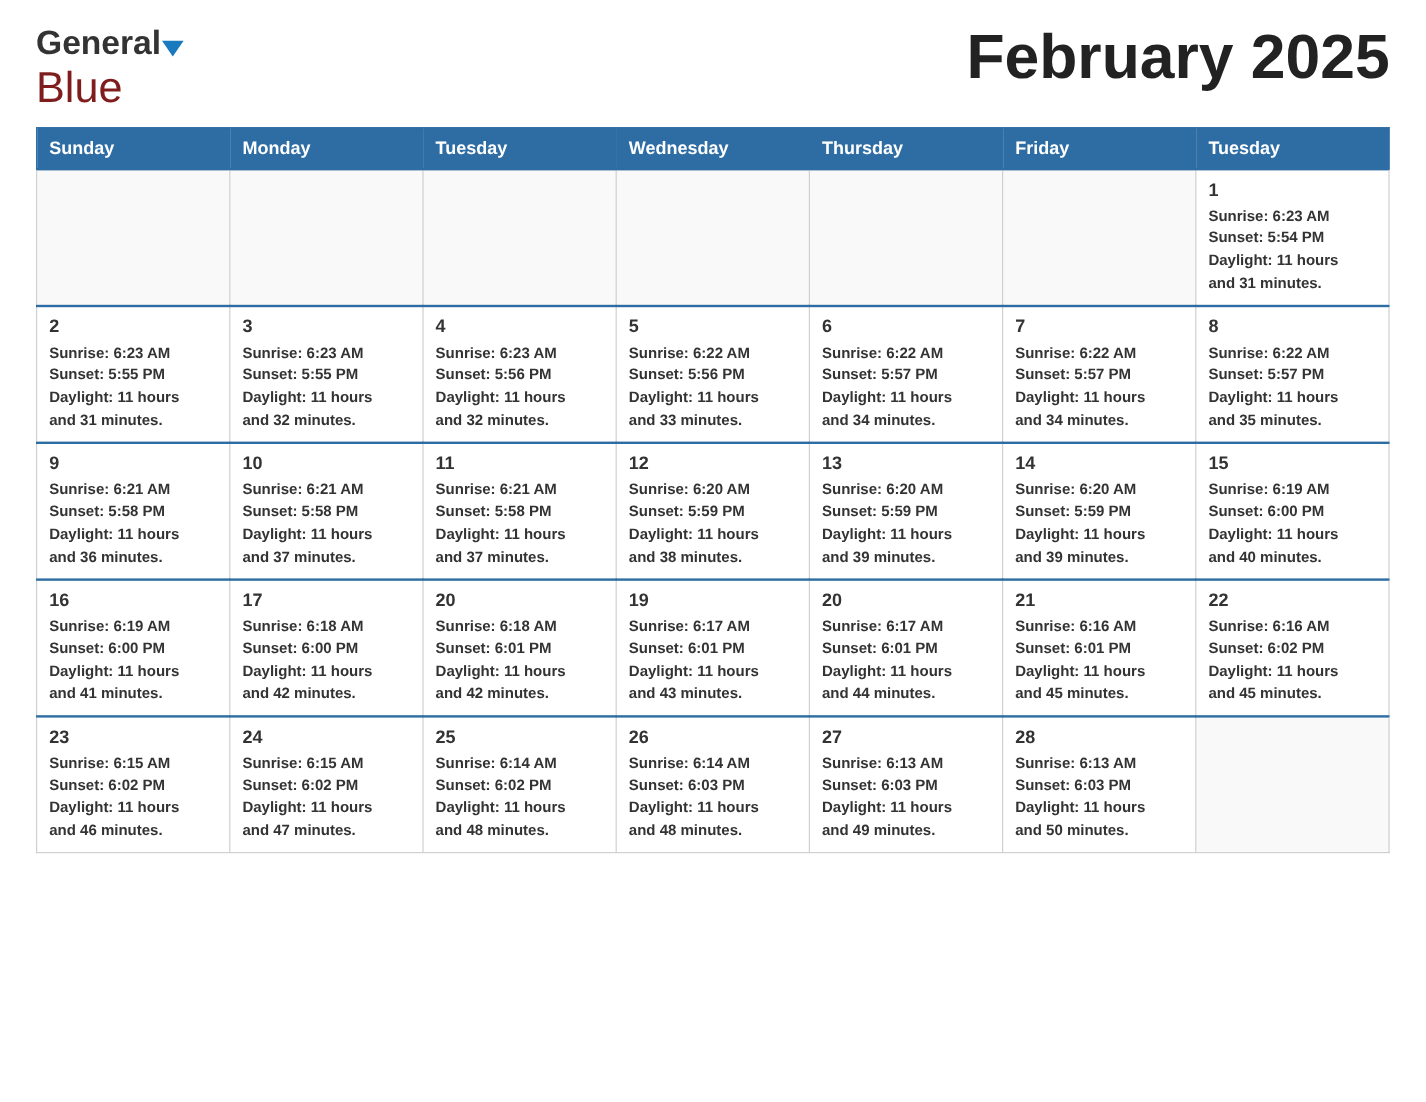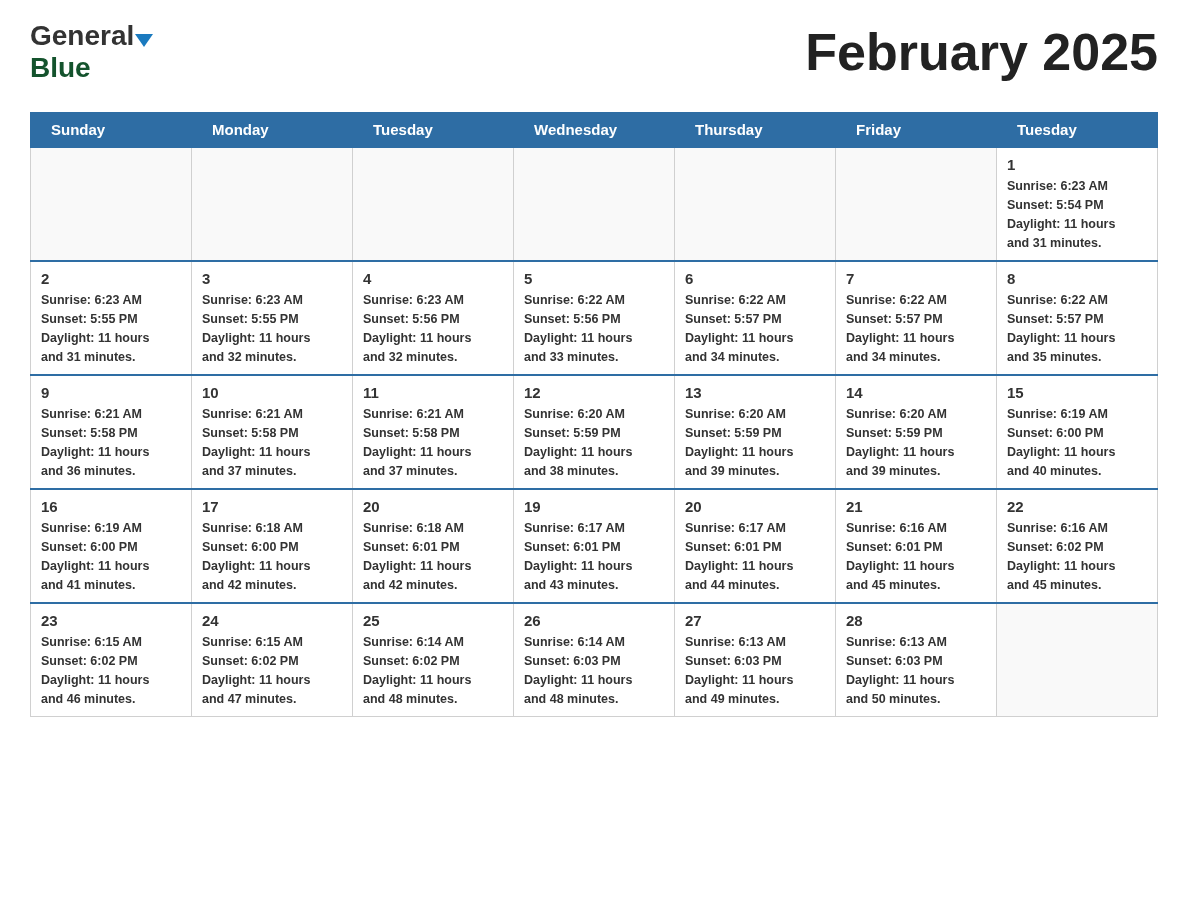--- a/index.html
+++ b/index.html
@@ -7,22 +7,22 @@
       font-family: Arial, sans-serif;
       background: #fff;
       color: #333;
       padding: 20px 30px;
       width: 1188px;
       min-height: 918px;
     }
     .header {
       display: flex;
       justify-content: space-between;
-      align-items: center;
-      margin-bottom: 28px;
+      align-items: flex-start;
+      margin-bottom: 12px;
     }
     .title-block {
       text-align: right;
     }
     .month-title {
       font-size: 52px;
       font-weight: bold;
       color: #222;
       line-height: 1.1;
     }
@@ -33,21 +33,21 @@
     }
     .calendar {
       width: 100%;
       border-collapse: collapse;
     }
     .calendar thead tr th {
       background-color: #2e6da4;
       color: #fff;
       font-size: 15px;
       font-weight: bold;
-      padding: 8px 20px;
+      padding: 8px 10px;
       text-align: left;
       border: 1px solid #2e6da4;
     }
     .calendar tbody tr {
       border-top: 2px solid #2e6da4;
     }
     .calendar tbody tr td {
       vertical-align: top;
       padding: 8px 10px;
       border: 1px solid #d0d0d0;
@@ -86,23 +86,23 @@
       width: 0;
       height: 0;
       border-left: 9px solid transparent;
       border-right: 9px solid transparent;
       border-top: 13px solid #1a7abf;
       margin-left: 1px;
       position: relative;
       top: 2px;
     }
     .logo-blue-word {
-      font-size: 28px;
-      font-weight: bold;
-      color: #14532d;
+      font-size: 36px;
+      font-weight: normal;
+      color: #7f1d1d;
     }
     .logo-stack {
       display: flex;
       flex-direction: column;
       line-height: 1.15;
     }
   </style>
 </head>
 <body>
 

